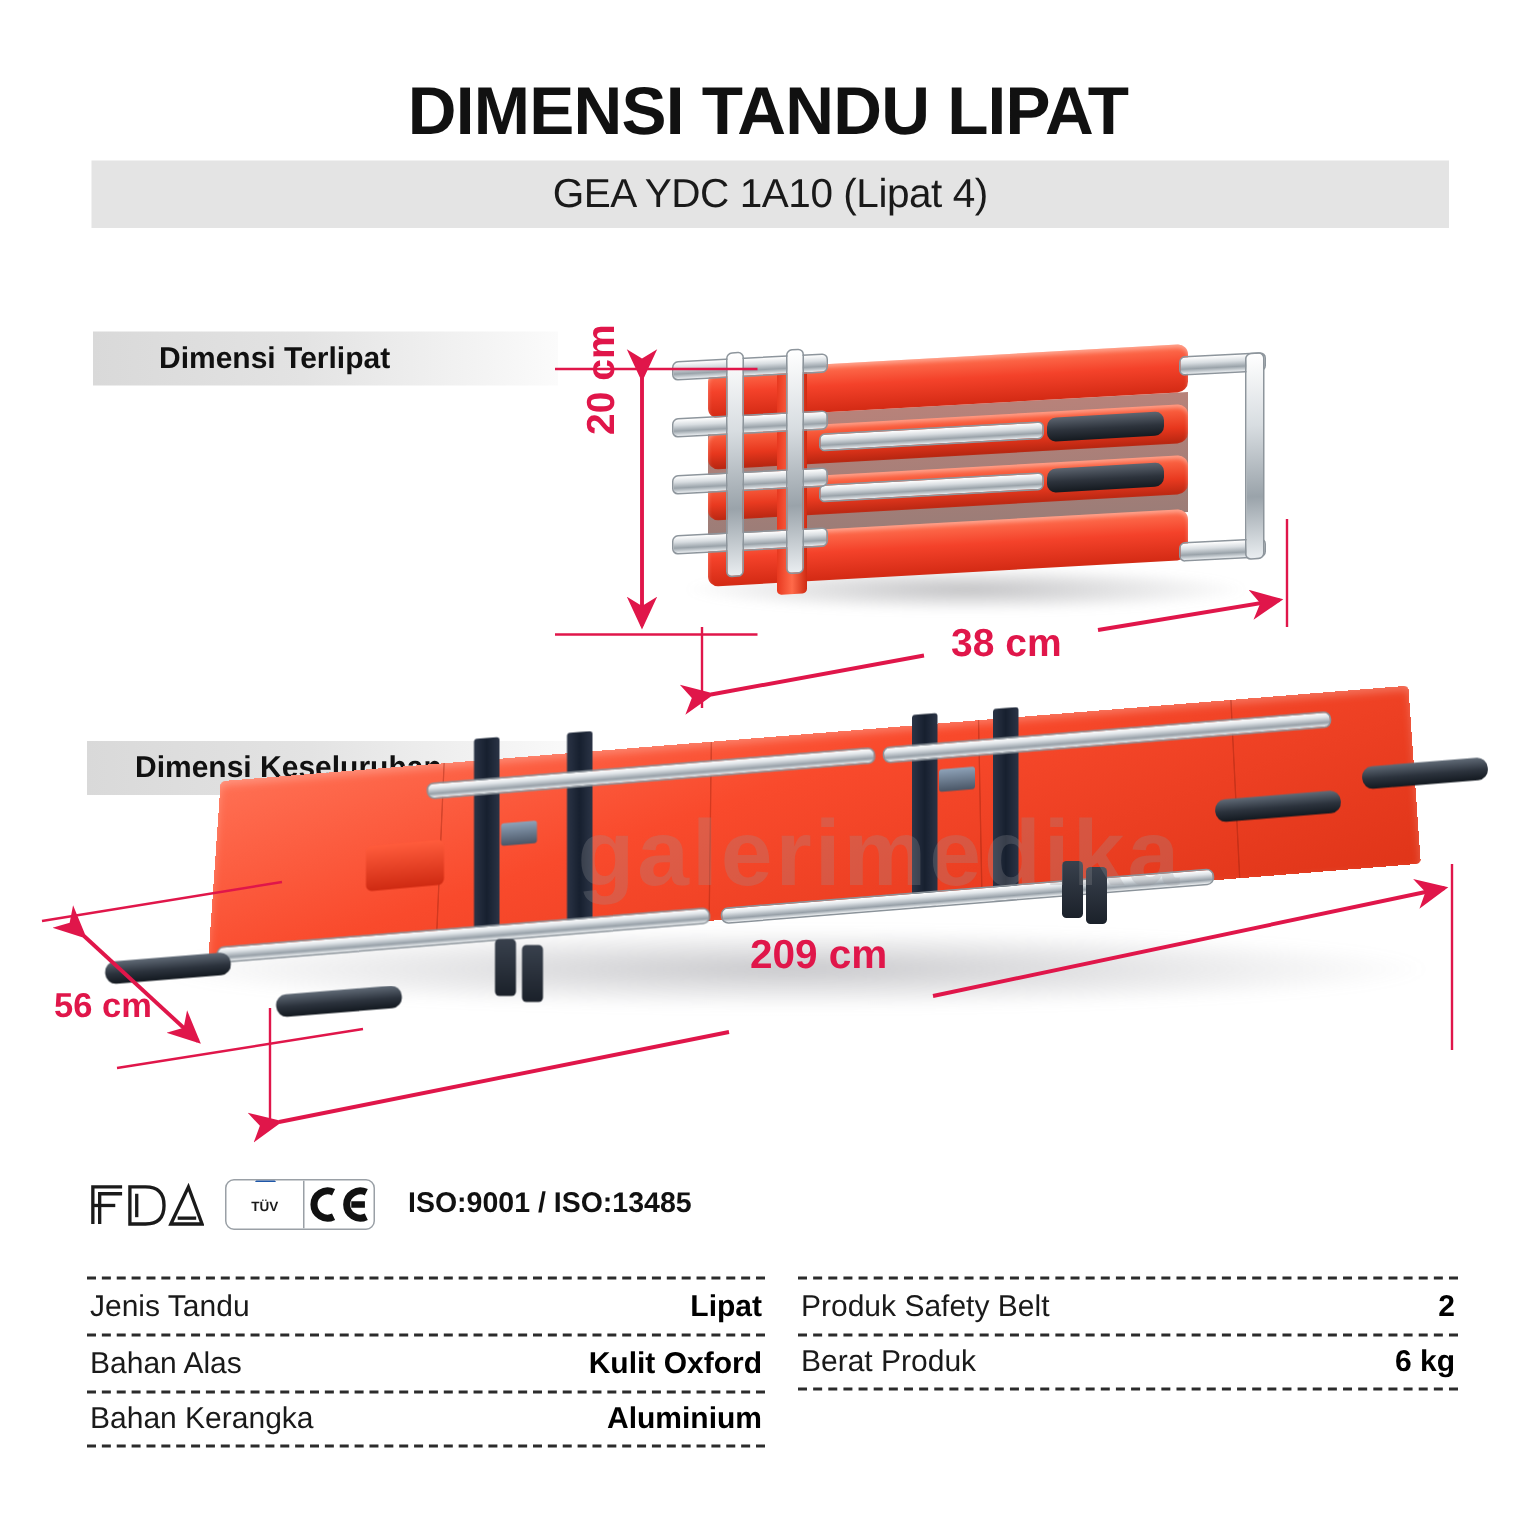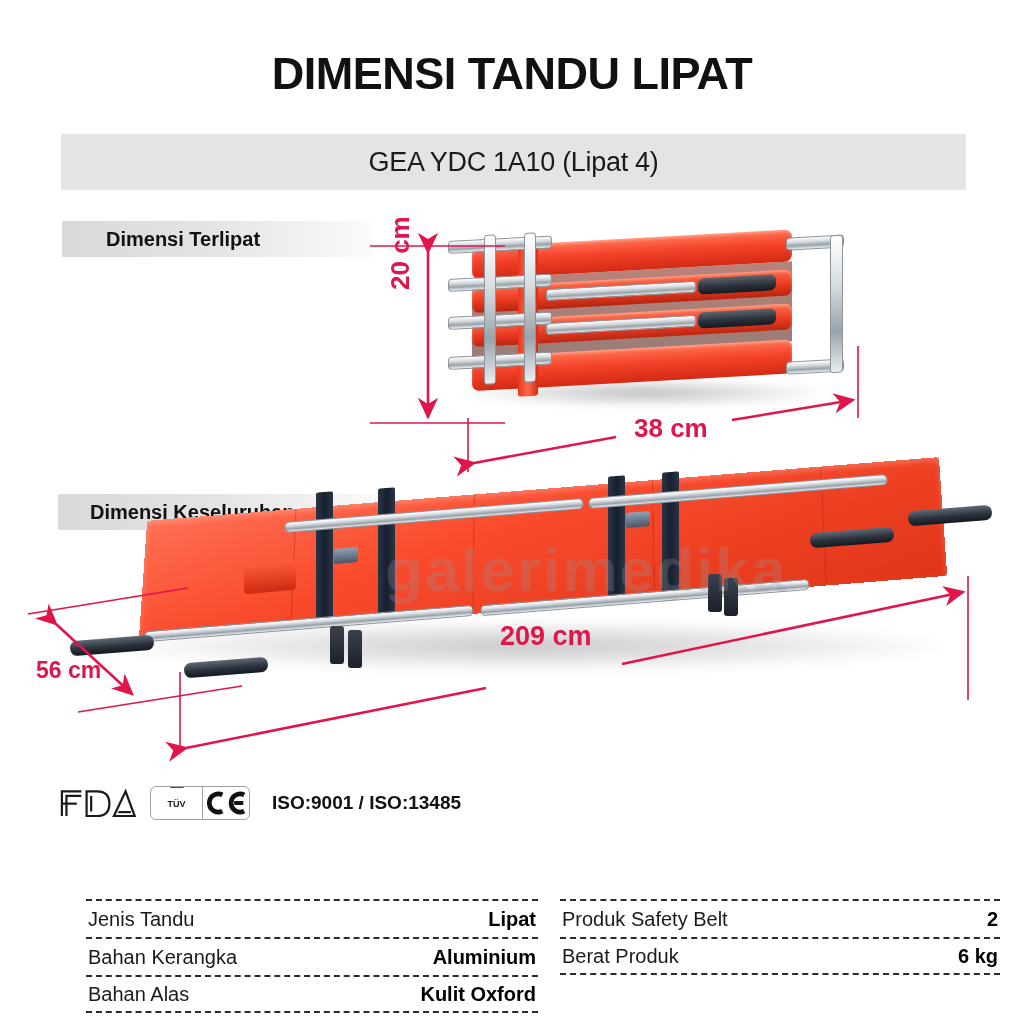--- a/index.html
+++ b/index.html
@@ -12,21 +12,21 @@
   }
 
   
   .title {
     position:absolute; left:0; top:48px; width:1024px;
     text-align:center;
     font-size:45px; font-weight:bold; letter-spacing:-0.5px;
     color:#111111;
   }
   .subtitle-band {
-    position:absolute; left:61px; top:134px; width:905px; height:56px;
+    position:absolute; left:61px; top:107px; width:905px; height:45px;
     background:#e4e4e4;
   }
   .subtitle-band .subtitle {
     width:100%; height:100%;
     display:flex; align-items:center; justify-content:center;
     font-size:27px; color:#1a1a1a; letter-spacing:-0.3px;
   }
 
   
   .banner {
@@ -165,21 +165,21 @@
     align-items:center; justify-content:center; gap:12px;
     border-right:1px solid #9aa0a6; padding:2px 0;
   }
   .tuv .tri { width:0;height:0;border-left:7px solid transparent;border-right:7px solid transparent;border-bottom:10px solid #1f57a8; }
   .tuv .t1 { font-size:9px; font-weight:bold; color:#1a1a1a; line-height:1; }
   .tuv .t2 { font-size:6.5px; color:#1f57a8; line-height:1.1; }
   .ce { width:46px; display:flex; align-items:center; justify-content:center; }
   .iso { font-size:19px; font-weight:bold; color:#111; margin-left:8px; }
 
   
-  .spec { position:absolute; top:899px;margin-left:28px; }
+  .spec { position:absolute; top:851px; }
   .spec-left  { left:58px;  width:452px; }
   .spec-right { left:532px; width:440px; }
   .spec-row {
     display:flex; align-items:center; justify-content:space-between;
     height:38px; border-top:2px dashed #2b2b2b;
     padding:0 2px;
   }
   .spec-row:last-child { border-bottom:2px dashed #2b2b2b; }
   .spec-row .k { font-size:20px; color:#1a1a1a; }
   .spec-row .v { font-size:20px; font-weight:bold; color:#000; }
@@ -343,27 +343,27 @@
 
   <div class="iso">ISO:9001 / ISO:13485</div>
 </div>
 
 <div class="spec spec-left">
   <div class="spec-row">
     <span class="k">Jenis Tandu</span>
     <span class="v">Lipat</span>
   </div>
   <div class="spec-row">
+    <span class="k">Bahan Alas</span>
+    <span class="v">Kulit Oxford</span>
+  </div>
+  <div class="spec-row">
     <span class="k">Bahan Kerangka</span>
     <span class="v">Aluminium</span>
   </div>
-  <div class="spec-row">
-    <span class="k">Bahan Alas</span>
-    <span class="v">Kulit Oxford</span>
-  </div>
 </div>
 
 <div class="spec spec-right">
   <div class="spec-row">
     <span class="k">Produk Safety Belt</span>
     <span class="v">2</span>
   </div>
   <div class="spec-row">
     <span class="k">Berat Produk</span>
     <span class="v">6 kg</span>

